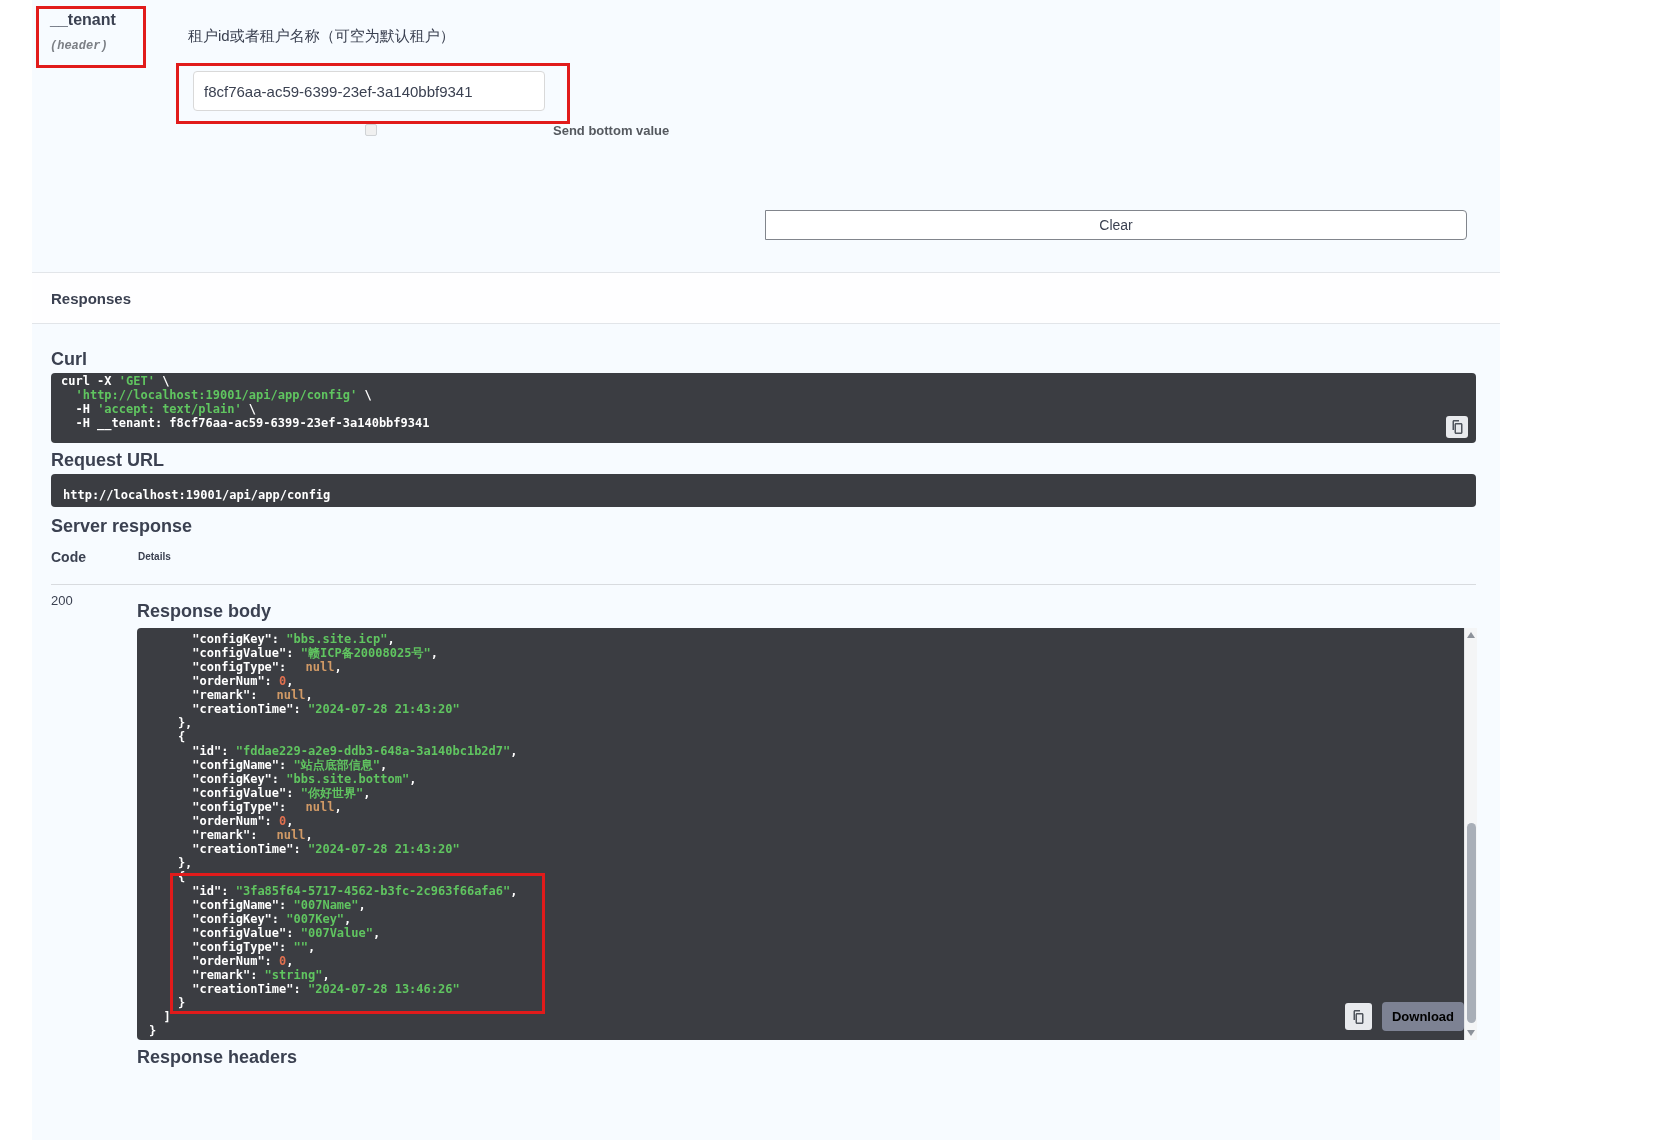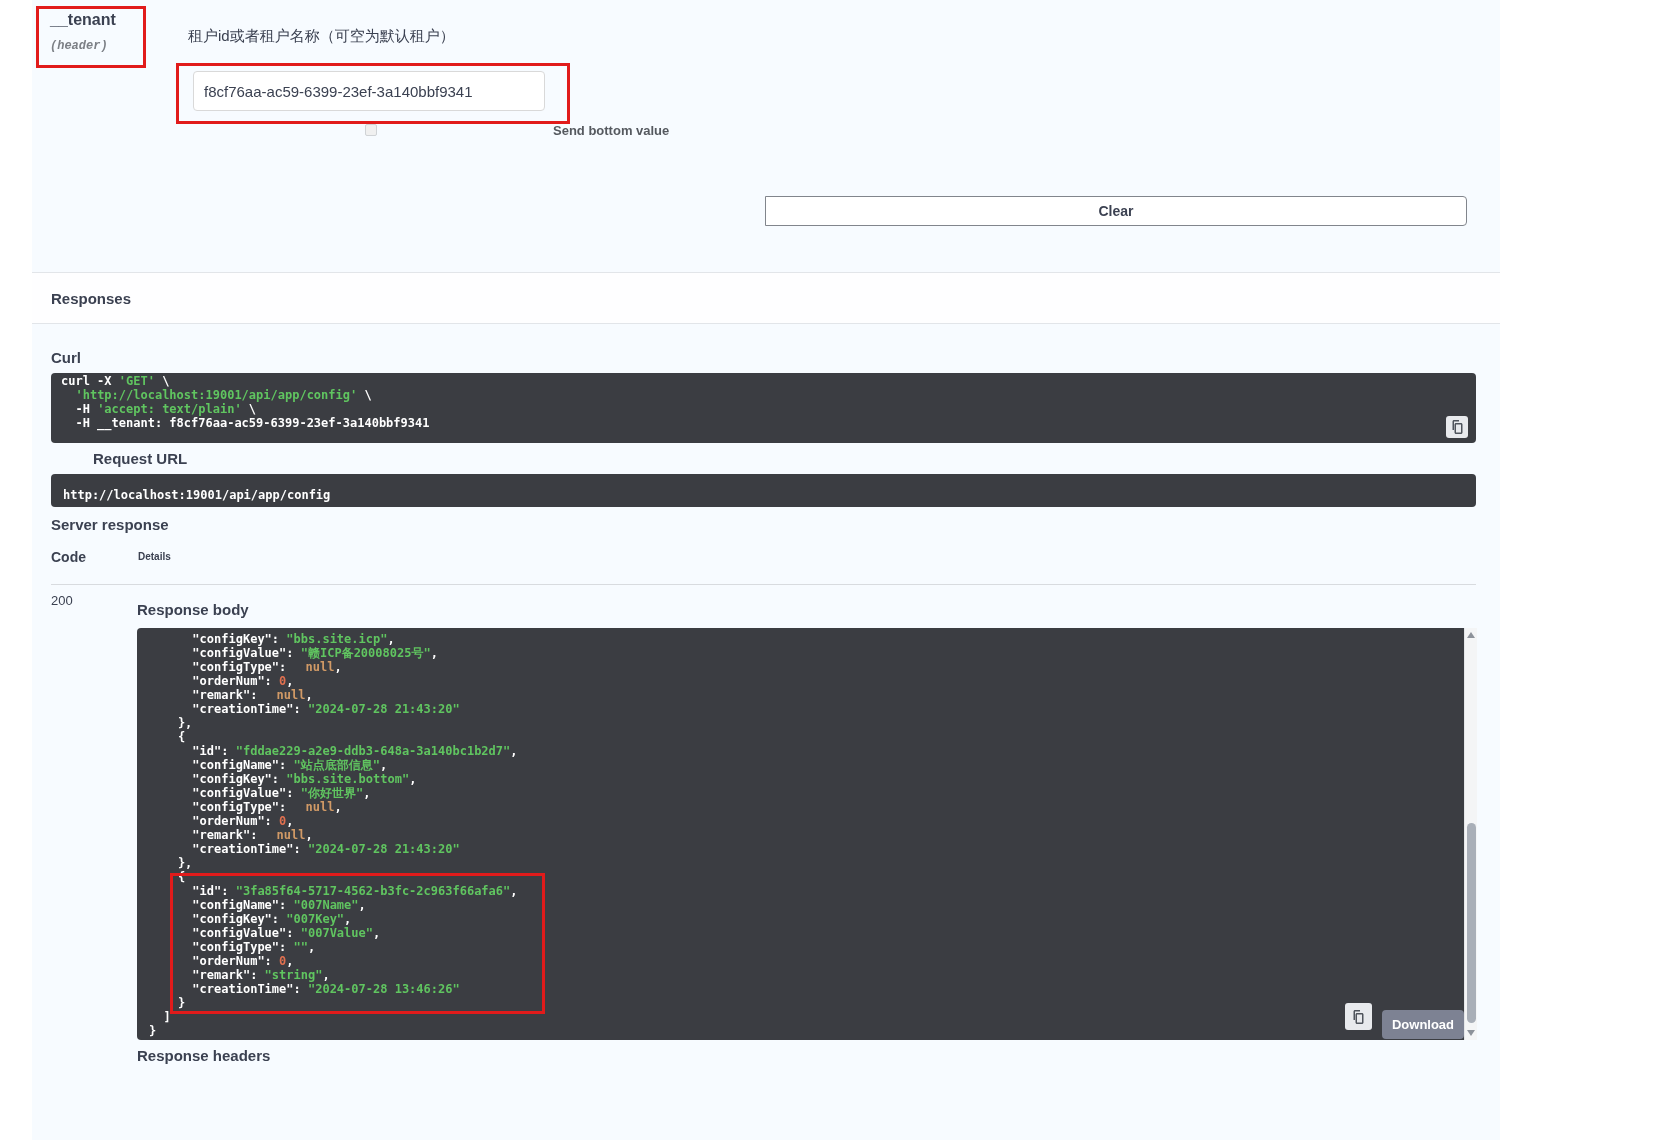--- a/index.html
+++ b/index.html
@@ -12,28 +12,28 @@
   #anno-input{left:144px;top:63px;width:394px;height:61px;}
 
   #param-name{position:absolute;left:18px;top:11px;font-size:16px;font-weight:700;color:#3b4151;}
   #param-in{position:absolute;left:18px;top:39px;font-size:12px;font-style:italic;font-weight:600;font-family:"Liberation Mono",monospace;color:#7b7f85;}
   #param-desc{position:absolute;left:156px;top:27px;font-size:15px;color:#3b4151;}
   #param-input{position:absolute;left:161px;top:71px;width:352px;height:40px;border:1px solid #d9d9d9;border-radius:4px;background:#fff;padding:4px 10px;font-size:15px;color:#3b4151;font-family:"Liberation Sans",sans-serif;}
   #send-empty-checkbox{position:absolute;left:333px;top:124px;width:12px;height:12px;background:#f0f0f0;border:1px solid #d0d3d6;border-radius:2px;cursor:pointer;}
   #send-empty-label{position:absolute;left:521px;top:123px;font-size:13px;font-weight:700;color:#55595f;}
 
   #execute-btn{position:absolute;left:30px;top:210px;width:703px;height:30px;background:var(--execute-blue,#4990e2);color:#fff;font-weight:700;font-size:14px;border:none;border-radius:4px 0 0 4px;font-family:"Liberation Sans",sans-serif;cursor:pointer;}
-  #clear-btn{position:absolute;left:733px;top:196px;width:702px;height:30px;background:#fff;color:#3b4151;font-weight:700;font-size:14px;border:1px solid #81858c;border-radius:0 4px 4px 0;font-family:"Liberation Sans",sans-serif;cursor:pointer;}
+  #clear-btn{position:absolute;left:733px;top:210px;width:702px;height:30px;background:#fff;color:#3b4151;font-weight:400;font-size:14px;border:1px solid #81858c;border-radius:0 4px 4px 0;font-family:"Liberation Sans",sans-serif;cursor:pointer;}
 
   #responses-bar{position:absolute;left:0;top:272px;width:1468px;height:52px;background:rgba(255,255,255,0.8);border-top:1px solid #e2e5e9;border-bottom:1px solid #e2e5e9;display:flex;align-items:center;padding-left:19px;}
   #responses-bar span{font-size:15px;font-weight:700;color:#3b4151;text-align:center;}
 
-  .mini-label{position:absolute;font-size:15px;font-weight:700;color:#3b4151;}
+  .mini-label{position:absolute;font-size:18px;font-weight:700;color:#3b4151;}
   #curl-label{left:19px;top:349px;}
-  #request-url-label{left:19px;top:450px;margin-left:42px;}
+  #request-url-label{left:19px;top:450px;}
   #server-response-label{left:19px;top:516px;}
   #response-body-label{left:105px;top:601px;}
   #response-headers-label{left:105px;top:1047px;}
 
   .codeblock{background:var(--code-bg,#3b3d42);border-radius:4px;color:#fff;font-family:"DejaVu Sans Mono",monospace;font-size:12px;font-weight:600;overflow:hidden;}
   .code-line{white-space:pre;height:14px;line-height:14px;}
   #curl-block{position:absolute;left:19px;top:373px;width:1425px;height:70px;padding:1px 10px;}
   #url-block{position:absolute;left:19px;top:474px;width:1425px;height:33px;padding:14px 12px;font-size:12px;line-height:15px;white-space:pre;}
 
   .copy-btn{position:absolute;width:22px;height:22px;border:none;border-radius:3px;background:#e8eaed;display:flex;align-items:center;justify-content:center;cursor:pointer;z-index:8;}
@@ -48,21 +48,21 @@
   #body-block{position:absolute;left:0;top:0;width:1327px;height:412px;padding:4px 12px;border-radius:4px 0 0 4px;}
   #anno-json{left:33px;top:245px;width:375px;height:141px;}
 
   #body-scrollbar{position:absolute;left:1327px;top:0;width:13px;height:412px;background:#f4f5f6;border-left:1px solid #e4e6e8;}
   .sb-arrow{position:absolute;left:2px;width:0;height:0;border-left:4.5px solid transparent;border-right:4.5px solid transparent;}
   .sb-arrow.up{top:4px;border-bottom:6px solid #8d929a;}
   .sb-arrow.down{bottom:4px;border-top:6px solid #8d929a;}
   #sb-thumb{position:absolute;left:2px;top:195px;width:9px;height:200px;background:#a9afb8;border-radius:5px;cursor:pointer;}
 
   #body-copy{left:1208px;top:375px;width:27px;height:27px;}
-  #download-btn{position:absolute;left:1245px;top:382px;width:82px;height:29px;background:var(--download-gray,#7d8293);color:#ffffff;font-weight:700;font-size:13px;border:none;border-radius:4px;font-family:"Liberation Sans",sans-serif;cursor:pointer;z-index:8;}
+  #download-btn{position:absolute;left:1245px;top:374px;width:82px;height:29px;background:var(--download-gray,#7d8293);color:#000000;font-weight:700;font-size:13px;border:none;border-radius:4px;font-family:"Liberation Sans",sans-serif;cursor:pointer;z-index:8;}
 
   .tok-plain{color:#ffffff;}
   .tok-key{color:#ffffff;}
   .tok-str{color:var(--code-string,#60c560);}
   .tok-null{color:var(--code-null,#d19a66);margin-left:12px;}
   .tok-num{color:var(--code-number,#e0704f);}
 </style>
 </head>
 <body>
 

